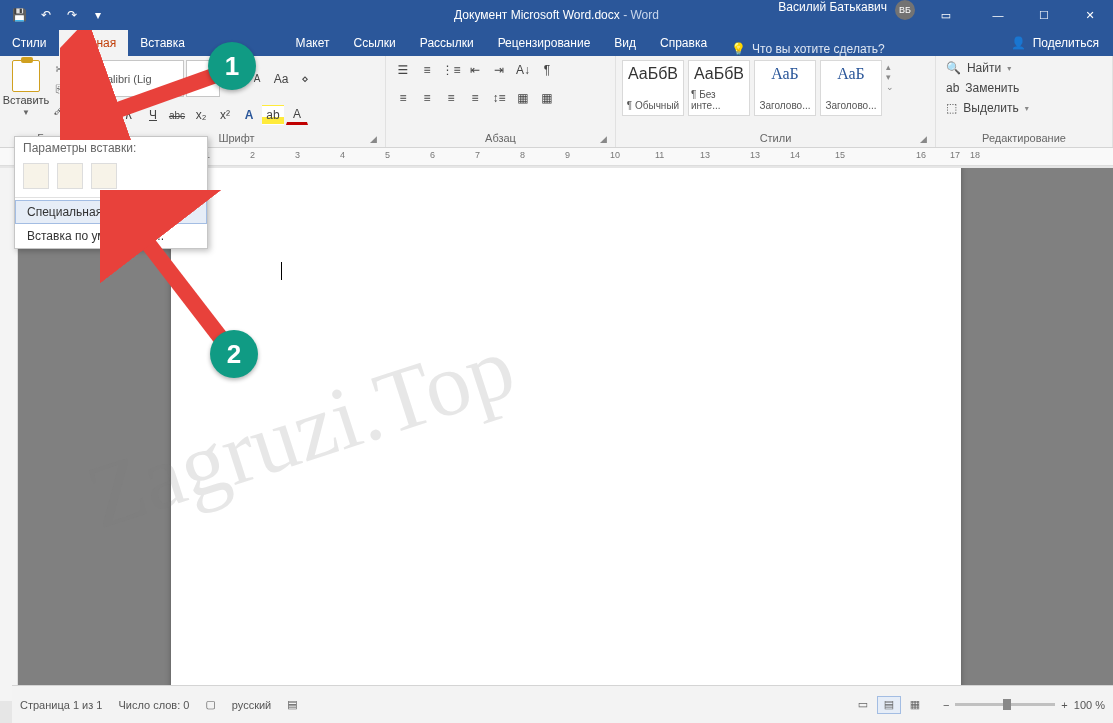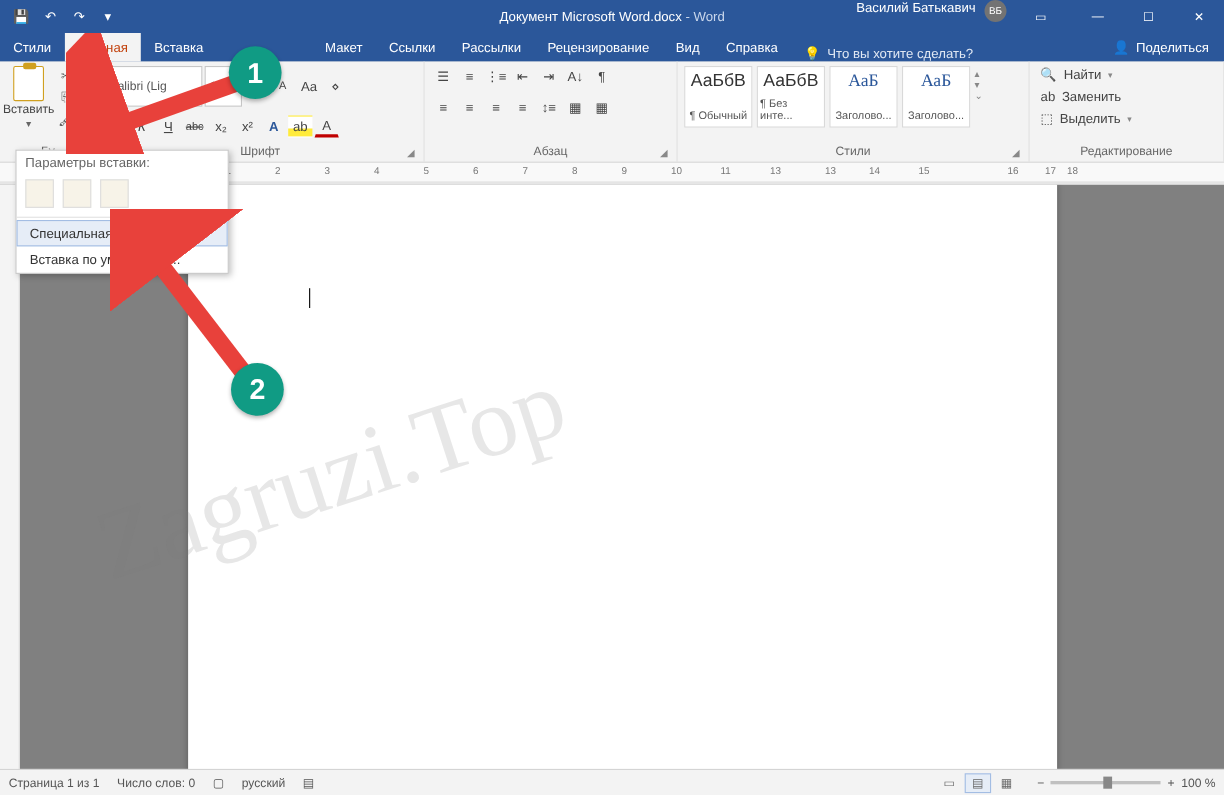--- a/index.html
+++ b/index.html
@@ -75,21 +75,21 @@
 .paste-menu .mitem.hover { background: #e6edf7; border: 1px solid #a3bde3; padding: 4px 11px; }
 
 
 .badge { position: absolute; width: 48px; height: 48px; border-radius: 50%; background: #109b84; color: #fff; font-size: 26px; font-weight: 600; display: flex; align-items: center; justify-content: center; box-shadow: 0 2px 4px rgba(0,0,0,.3); z-index: 80; }
 .arrow-svg { position: absolute; z-index: 70; pointer-events: none; }
 
 
 .watermark { position: absolute; font-size: 90px; color: rgba(120,120,120,.18); font-family: "Comic Sans MS", cursive; transform: rotate(-18deg); z-index: 60; pointer-events: none; white-space: nowrap; }
 
 
-.statusbar { position: absolute; bottom: 0; left: 0; right: 0; height: 24px; background: #f3f3f3; border-top: 1px solid #d4d4d4; display: flex; align-items: center; font-size: 11px; color: #555; padding: 0 8px; gap: 16px; }
+.statusbar { position: absolute; bottom: 0; left: 12px; right: 0; height: 38px; background: #f3f3f3; border-top: 1px solid #d4d4d4; display: flex; align-items: center; font-size: 11px; color: #555; padding: 0 8px; gap: 16px; }
 .statusbar .spacer { flex: 1; }
 .view-btns { display: flex; gap: 2px; }
 .vbtn { width: 24px; height: 18px; border: 1px solid transparent; display: flex; align-items: center; justify-content: center; font-size: 11px; color: #666; }
 .vbtn.active { border-color: #a3bde3; background: #e6edf7; }
 .zoom { display: flex; align-items: center; gap: 6px; }
 .zoom .track { width: 100px; height: 3px; background: #c0c0c0; position: relative; }
 .zoom .thumb { position: absolute; top: -4px; left: 48px; width: 8px; height: 11px; background: #888; }
 </style>
 </head>
 <body>

